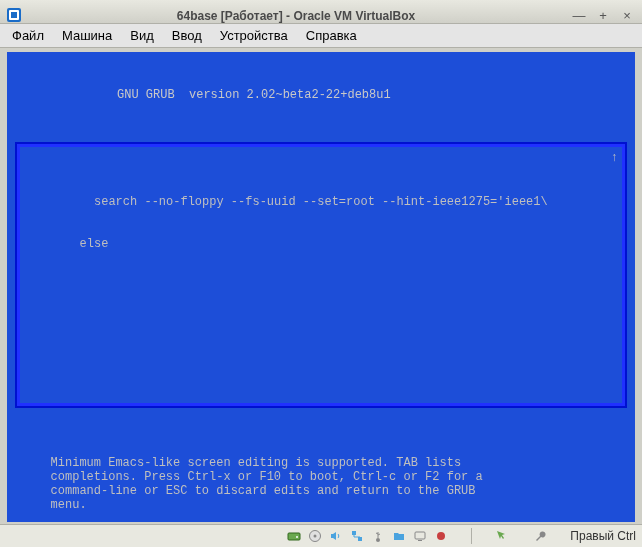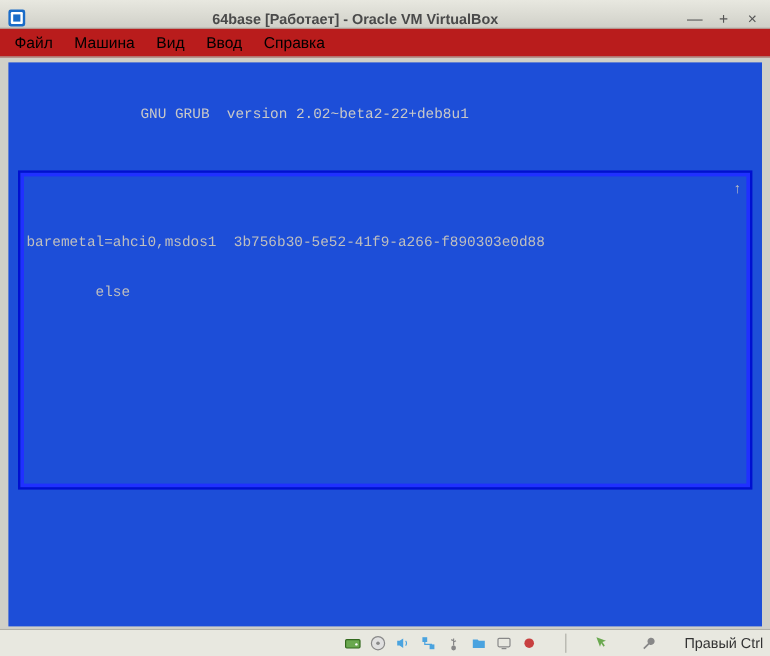--- a/index.html
+++ b/index.html
@@ -35,21 +35,21 @@
   }
   .titlebar-btn {
     width: 18px; height: 16px;
     display: flex; align-items: center; justify-content: center;
     color: #555;
     cursor: pointer;
     font-size: 13px;
   }
   .menubar {
     height: 24px;
-    background: #b91c1c;
+    background: #e5e5e5;
     border-bottom: 1px solid #b0b0a8;
     display: flex;
     align-items: center;
     padding: 0 4px;
     gap: 2px;
   }
   .menu-item {
     padding: 2px 8px;
     cursor: pointer;
   }
@@ -128,38 +128,43 @@
   <span class="titlebar-btn">—</span>
   <span class="titlebar-btn">+</span>
   <span class="titlebar-btn">×</span>
 </div>
 
 <div class="menubar">
   <span class="menu-item">Файл</span>
   <span class="menu-item">Машина</span>
   <span class="menu-item">Вид</span>
   <span class="menu-item">Ввод</span>
+  <span class="menu-item">Устройства</span>
   <span class="menu-item">Справка</span>
 </div>
 
 <div class="vm-screen">
   <div class="grub-header">GNU GRUB  version 2.02~beta2-22+deb8u1</div>
   <div class="grub-box">
     <span class="scroll-ind">↑</span>
-    <div class="grub-line">baremetal=ahci0,msdos1  3b756b30-5e52-41f9-a266-f890303e0d88</div>
+    <div class="grub-line">          search --no-floppy --fs-uuid --set=root --hint-ieee1275='ieee1\</div>
     <div class="grub-line">        else</div>
     
     
     
     
     
     
     
     
   </div>
+  <div class="help-text">   Minimum Emacs-like screen editing is supported. TAB lists
+   completions. Press Ctrl-x or F10 to boot, Ctrl-c or F2 for a
+   command-line or ESC to discard edits and return to the GRUB
+   menu.</div>
 </div>
 
 <div class="statusbar">
   <div class="status-icons">
     <span class="status-icon">
         <svg width="14" height="14" viewBox="0 0 14 14">
           <rect x="1" y="4" width="12" height="7" rx="1" fill="#6aa84f" stroke="#33691e"></rect>
           <circle cx="10" cy="8" r="1" fill="#fff"></circle>
         </svg>
       </span>

